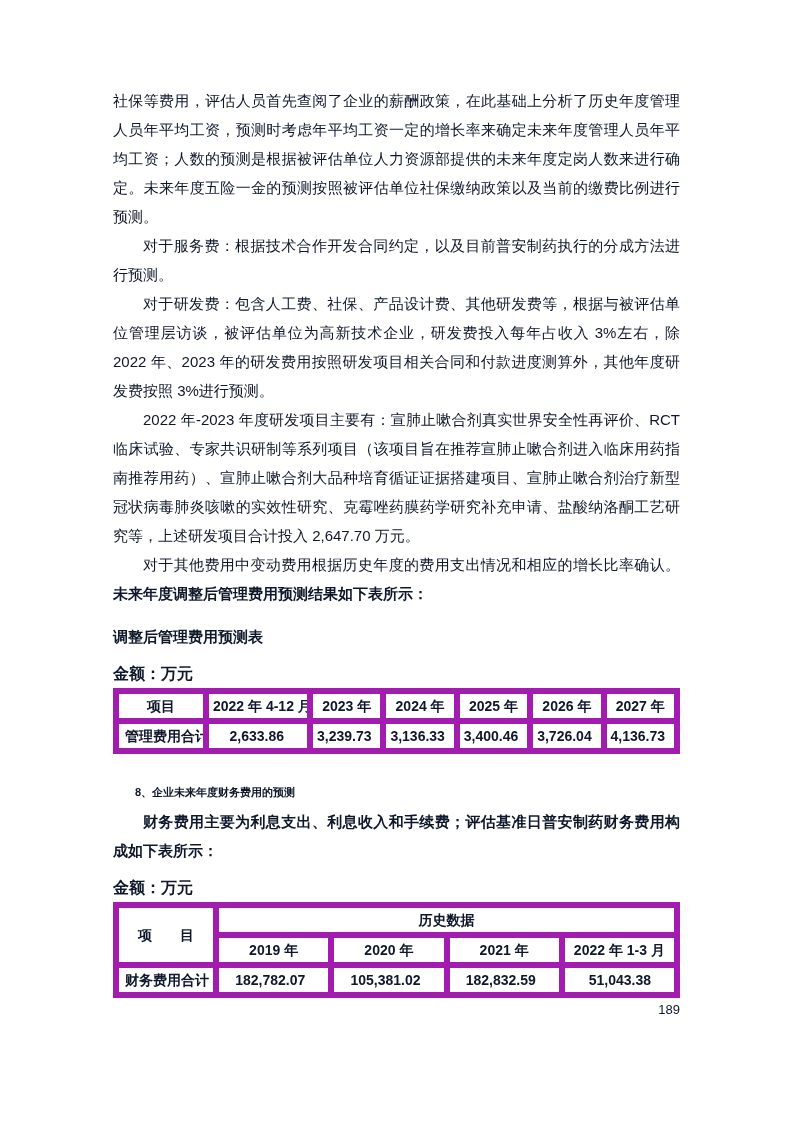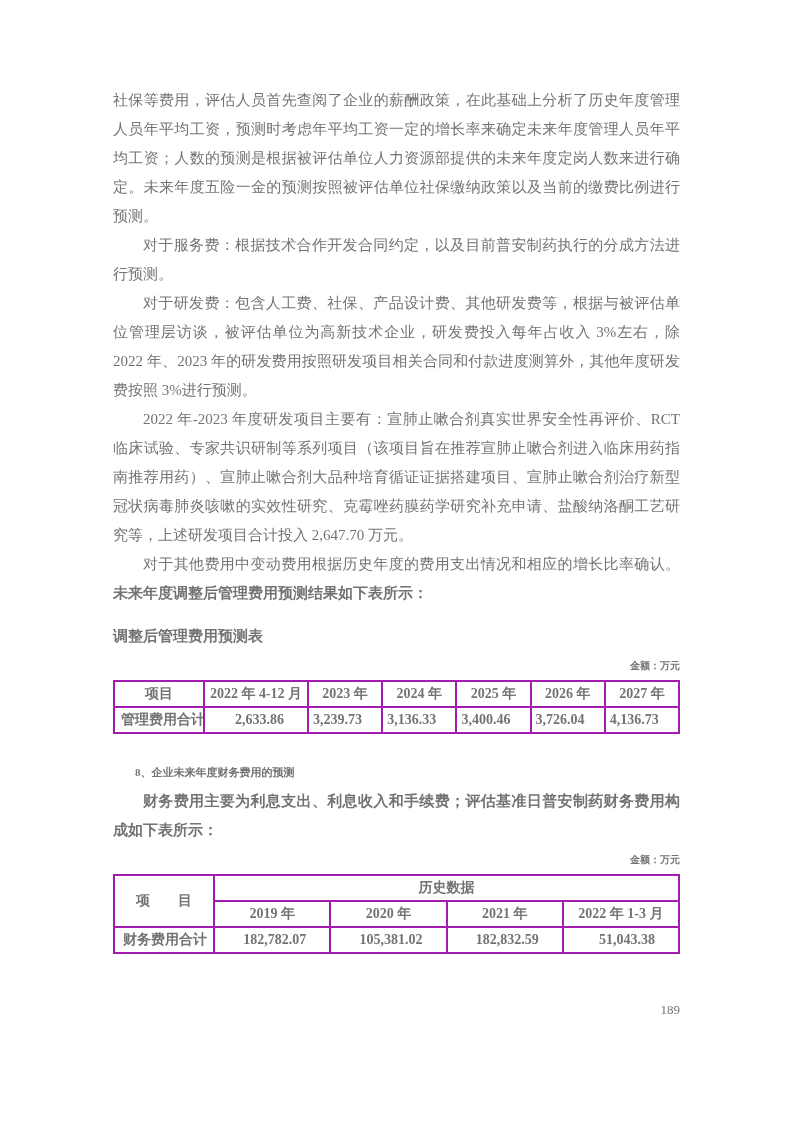--- a/index.html
+++ b/index.html
@@ -2,22 +2,22 @@
 <html><head>
 <meta charset="utf-8">
 <style>
   * { margin: 0; padding: 0; box-sizing: border-box; }
   html, body { background: #ffffff; }
   .page {
     position: relative;
     width: 793px;
     height: 1122px;
     background: #ffffff;
-    color: #737373;
-    font-family: Liberation Serif, serif;
+    color: #0f172a;
+    font-family: Liberation Sans, sans-serif;
     overflow: hidden;
   }
   .content {
     position: absolute;
     left: 113px;
     top: 86px;
     width: 567px;
   }
   .para {
     font-size: 15px;
@@ -28,34 +28,33 @@
   .para.no-indent { text-indent: 0; }
   .bold { font-weight: bold; }
   .table-title {
     margin-top: 14px;
     text-align: left;
     font-size: 15px;
     font-weight: bold;
     line-height: 29px;
   }
   .unit-label {
-    margin-top: 4px;
-    text-align: right;
-    font-size: 10px;
+    margin-top: 12px;
+    font-size: 16px;
     font-weight: bold;
     line-height: 22px;
   }
   table {
     width: 100%;
     border-collapse: collapse;
     table-layout: fixed;
     margin-top: 3px;
   }
   th, td {
-    border: 2px solid #a21caf;
+    border: 6px solid #a21caf;
     font-size: 14px;
     font-weight: bold;
     line-height: 18px;
     padding: 3px 4px;
     white-space: nowrap;
     overflow: hidden;
   }
   th { text-align: center; }
   td.label { text-align: center; padding-left: 6px; }
   td.num { text-align: right; padding-right: 23px; }

